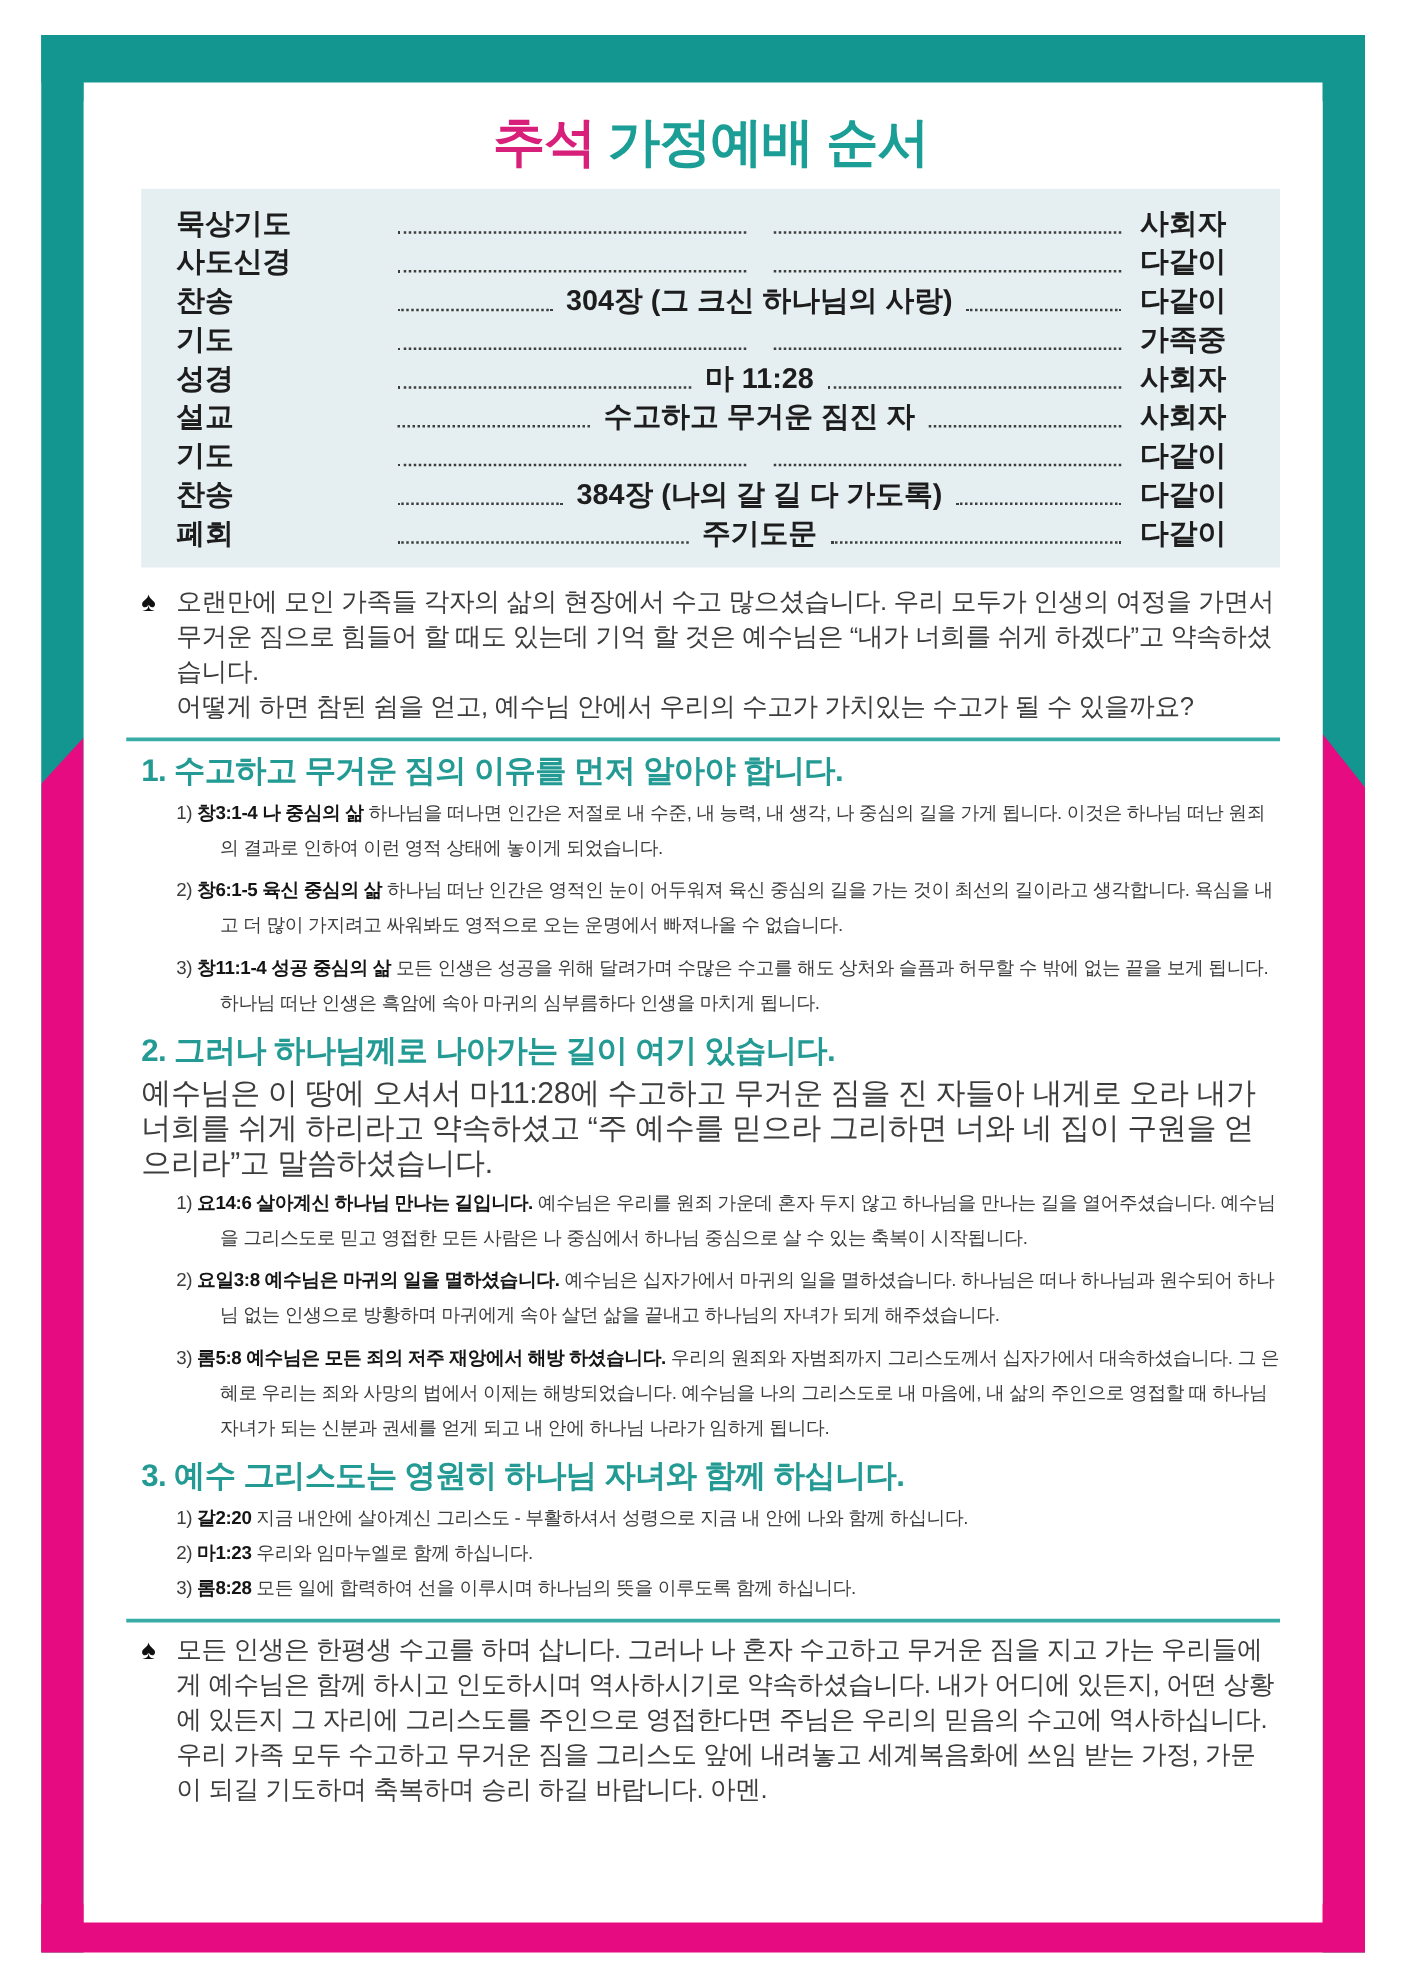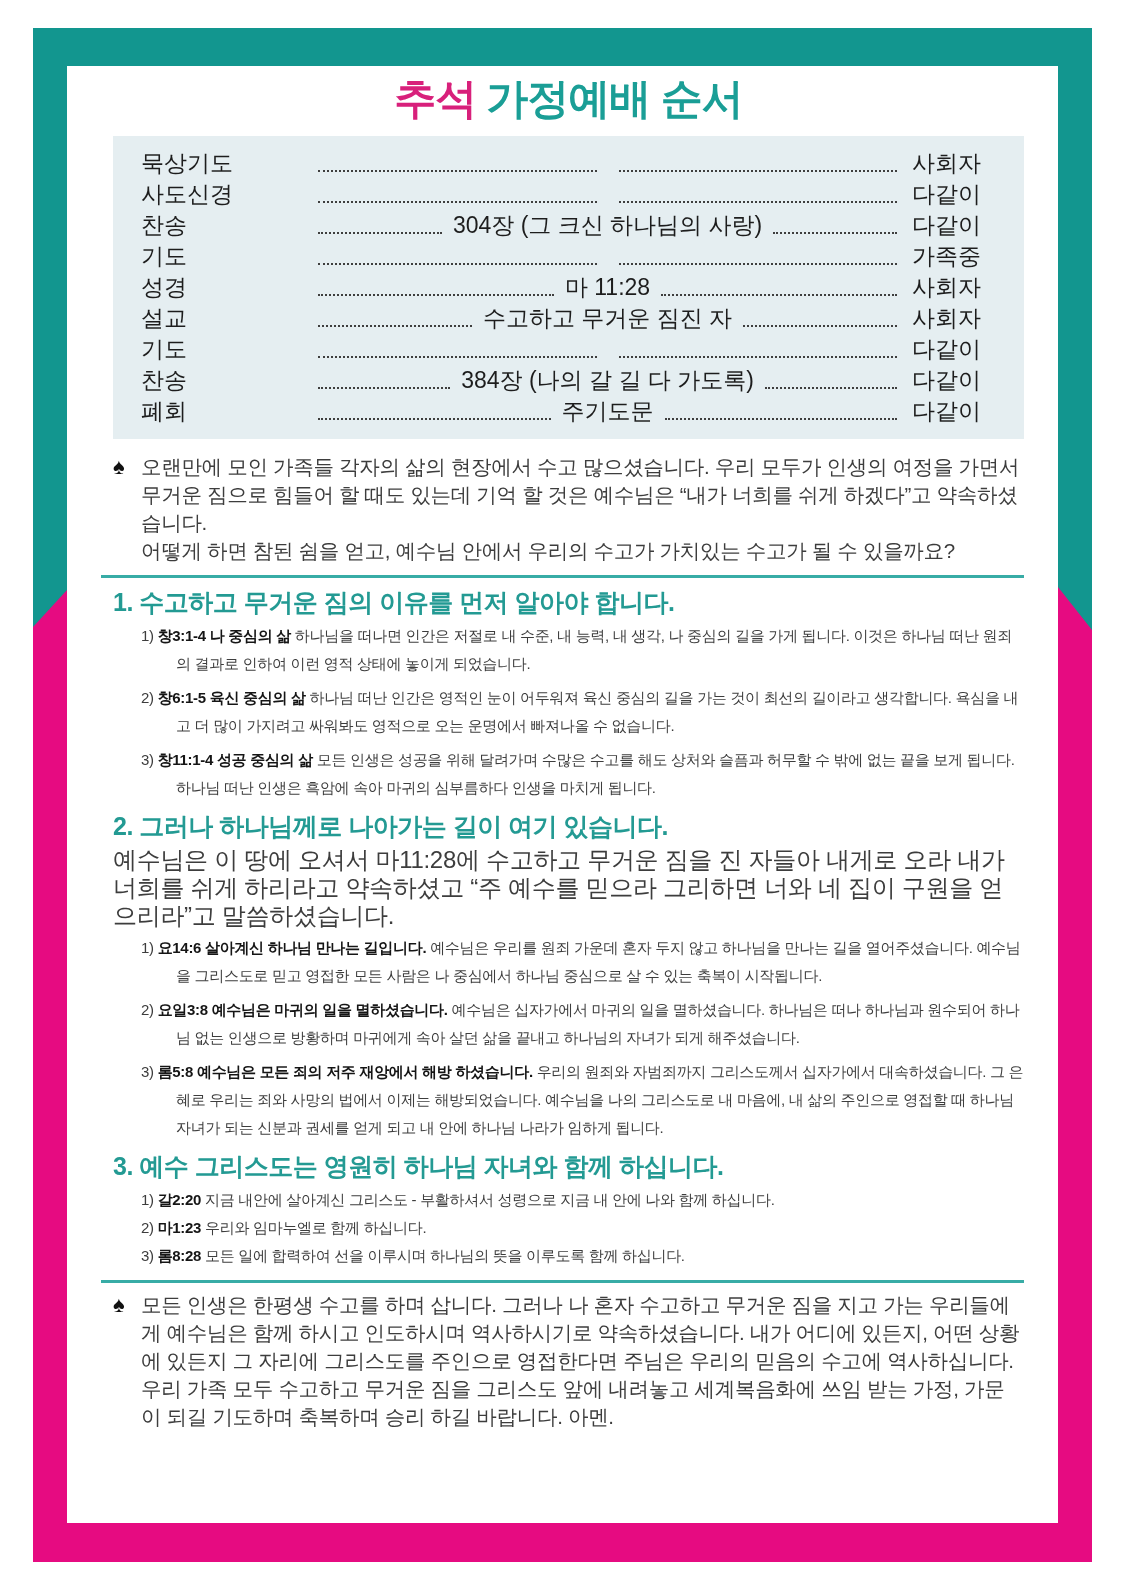--- a/index.html
+++ b/index.html
@@ -10,29 +10,29 @@
   .f-top{left:33px;top:28px;width:1059px;height:38px;background:#12968f;}
   .f-bottom{left:33px;top:1523px;width:1059px;height:39px;background:#e60b81;}
   .f-left{left:33px;top:28px;width:34px;height:1534px;background:#12968f;overflow:hidden;}
   .f-left .mag{position:absolute;left:0;top:0;width:100%;height:100%;background:#e60b81;
     clip-path:polygon(0 599px,100% 562px,100% 100%,0 100%);}
   .f-right{left:1058px;top:28px;width:34px;height:1534px;background:#12968f;overflow:hidden;}
   .f-right .mag{position:absolute;left:0;top:0;width:100%;height:100%;background:#e60b81;
     clip-path:polygon(0 559px,100% 602px,100% 100%,0 100%);}
 
   
-  .content{position:absolute;left:67px;top:66px;width:991px;height:1457px;background:#fff;
+  .content{position:absolute;left:67px;top:81px;width:991px;height:1457px;background:#fff;
     padding:0 34px 0 46px;box-sizing:border-box;overflow:hidden;color:#3d3d3d;}
 
   .title{margin-top:10px;text-align:center;font-size:42px;line-height:46px;font-weight:bold;letter-spacing:-1px;}
   .title .accent{color:#d8207b;}
   .title .main{color:#1a9e96;margin-left:10px;}
 
   .order-box{margin-top:14px;background:#e5eef1;padding:12px 28px;}
-  .o-row{display:flex;align-items:center;line-height:31px;font-size:23px;font-weight:normal;color:#1d1d1d;white-space:nowrap;}
+  .o-row{display:flex;align-items:center;line-height:31px;font-size:23px;font-weight:bold;color:#1d1d1d;white-space:nowrap;}
   .o-label{width:168px;text-align:justify;text-align-last:justify;}
   .o-center{padding:0 2px;}
   .leader{flex:1;height:14px;border-bottom:2px dotted #3e3e3e;margin:0 9px;min-width:10px;}
   .o-right{width:84px;margin-left:6px;}
 
   .spade-para{display:flex;margin-top:14px;font-size:20.5px;line-height:28px;letter-spacing:-0.3px;}
   .spade{width:28px;font-size:22px;color:#111;flex:none;}
   .spade-text{flex:1;}
 
   .divider{border:none;border-top:3px solid #38aca6;margin:10px 0 0 -12px;}

